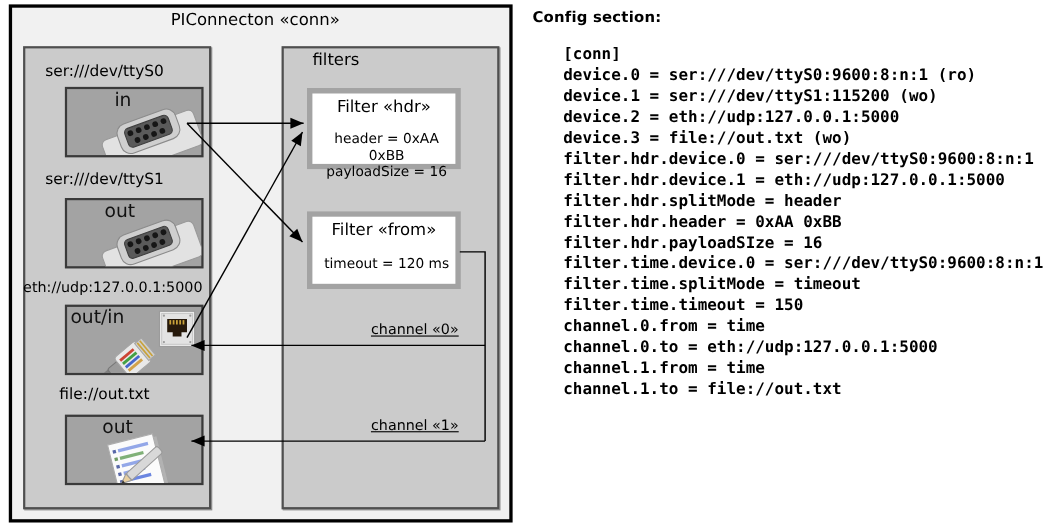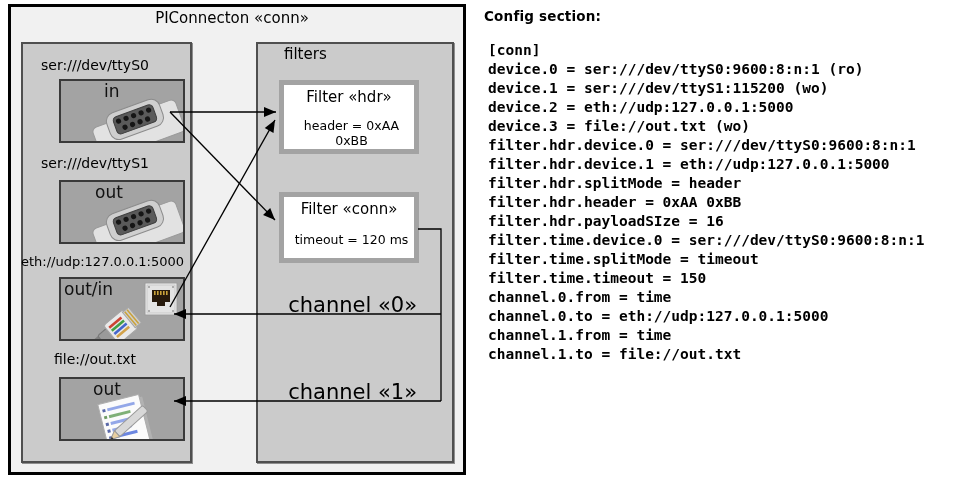--- a/index.html
+++ b/index.html
@@ -40,31 +40,31 @@
   
   .filter-box{
     left:279px;width:140px;background:#fff;border:5px solid #a3a3a3;
     box-sizing:border-box;
   }
   .filter-title{text-align:center;margin-top:3px;font-size:15px;}
   .filter-lines{margin:12px 0 0 5px;font-size:12.5px;line-height:15px;text-align:center;}
   .filter-box.time .filter-lines{margin-top:14px;}
 
   
-  .channel-label{right:547px;font-size:21px;white-space:nowrap;}
+  .channel-label{right:547px;font-size:13px;white-space:nowrap;text-decoration:underline;}
 
   
   svg.overlay{left:0;top:0;pointer-events:none;}
 
   
   .config-heading{
     left:484px;top:8px;font-size:13.5px;font-weight:700;letter-spacing:.2px;
   }
   .config-text{
-    left:488px;top:41px;margin:0;
+    left:512px;top:41px;margin:0;
     font-family:"DejaVu Sans Mono",monospace;font-weight:700;
     font-size:14.5px;line-height:19px;white-space:pre;color:#000;
   }
 </style>
 </head>
 <body>
 
 <div class="abs outer-box"></div>
 <div class="abs outer-title">PIConnecton «conn»</div>
 
@@ -172,24 +172,25 @@
       <polygon points="24,28 15,32 24,36" fill="#e8cfa0" stroke="#9a9a9a"></polygon>
       <polygon points="18,30.6 15,32 18,33.4" fill="#333"></polygon>
     </g>
   </svg>
 </div>
 
 <div class="abs filter-box hdr" style="top:80px;height:74px">
   <div class="filter-title">Filter «hdr»</div>
   <div class="filter-lines">
     <div>header = 0xAA 0xBB</div>
+    <div>payloadSize = 16</div>
   </div>
 </div>
 <div class="abs filter-box time" style="top:192px;height:71px">
-  <div class="filter-title">Filter «conn»</div>
+  <div class="filter-title">Filter «from»</div>
   <div class="filter-lines">
     <div>timeout = 120 ms</div>
   </div>
 </div>
 
 <div class="abs channel-label" style="top:293px">channel «0»</div>
 <div class="abs channel-label" style="top:380px">channel «1»</div>
 
 <svg class="abs overlay" width="964" height="484" viewBox="0 0 964 484">
   <defs>

